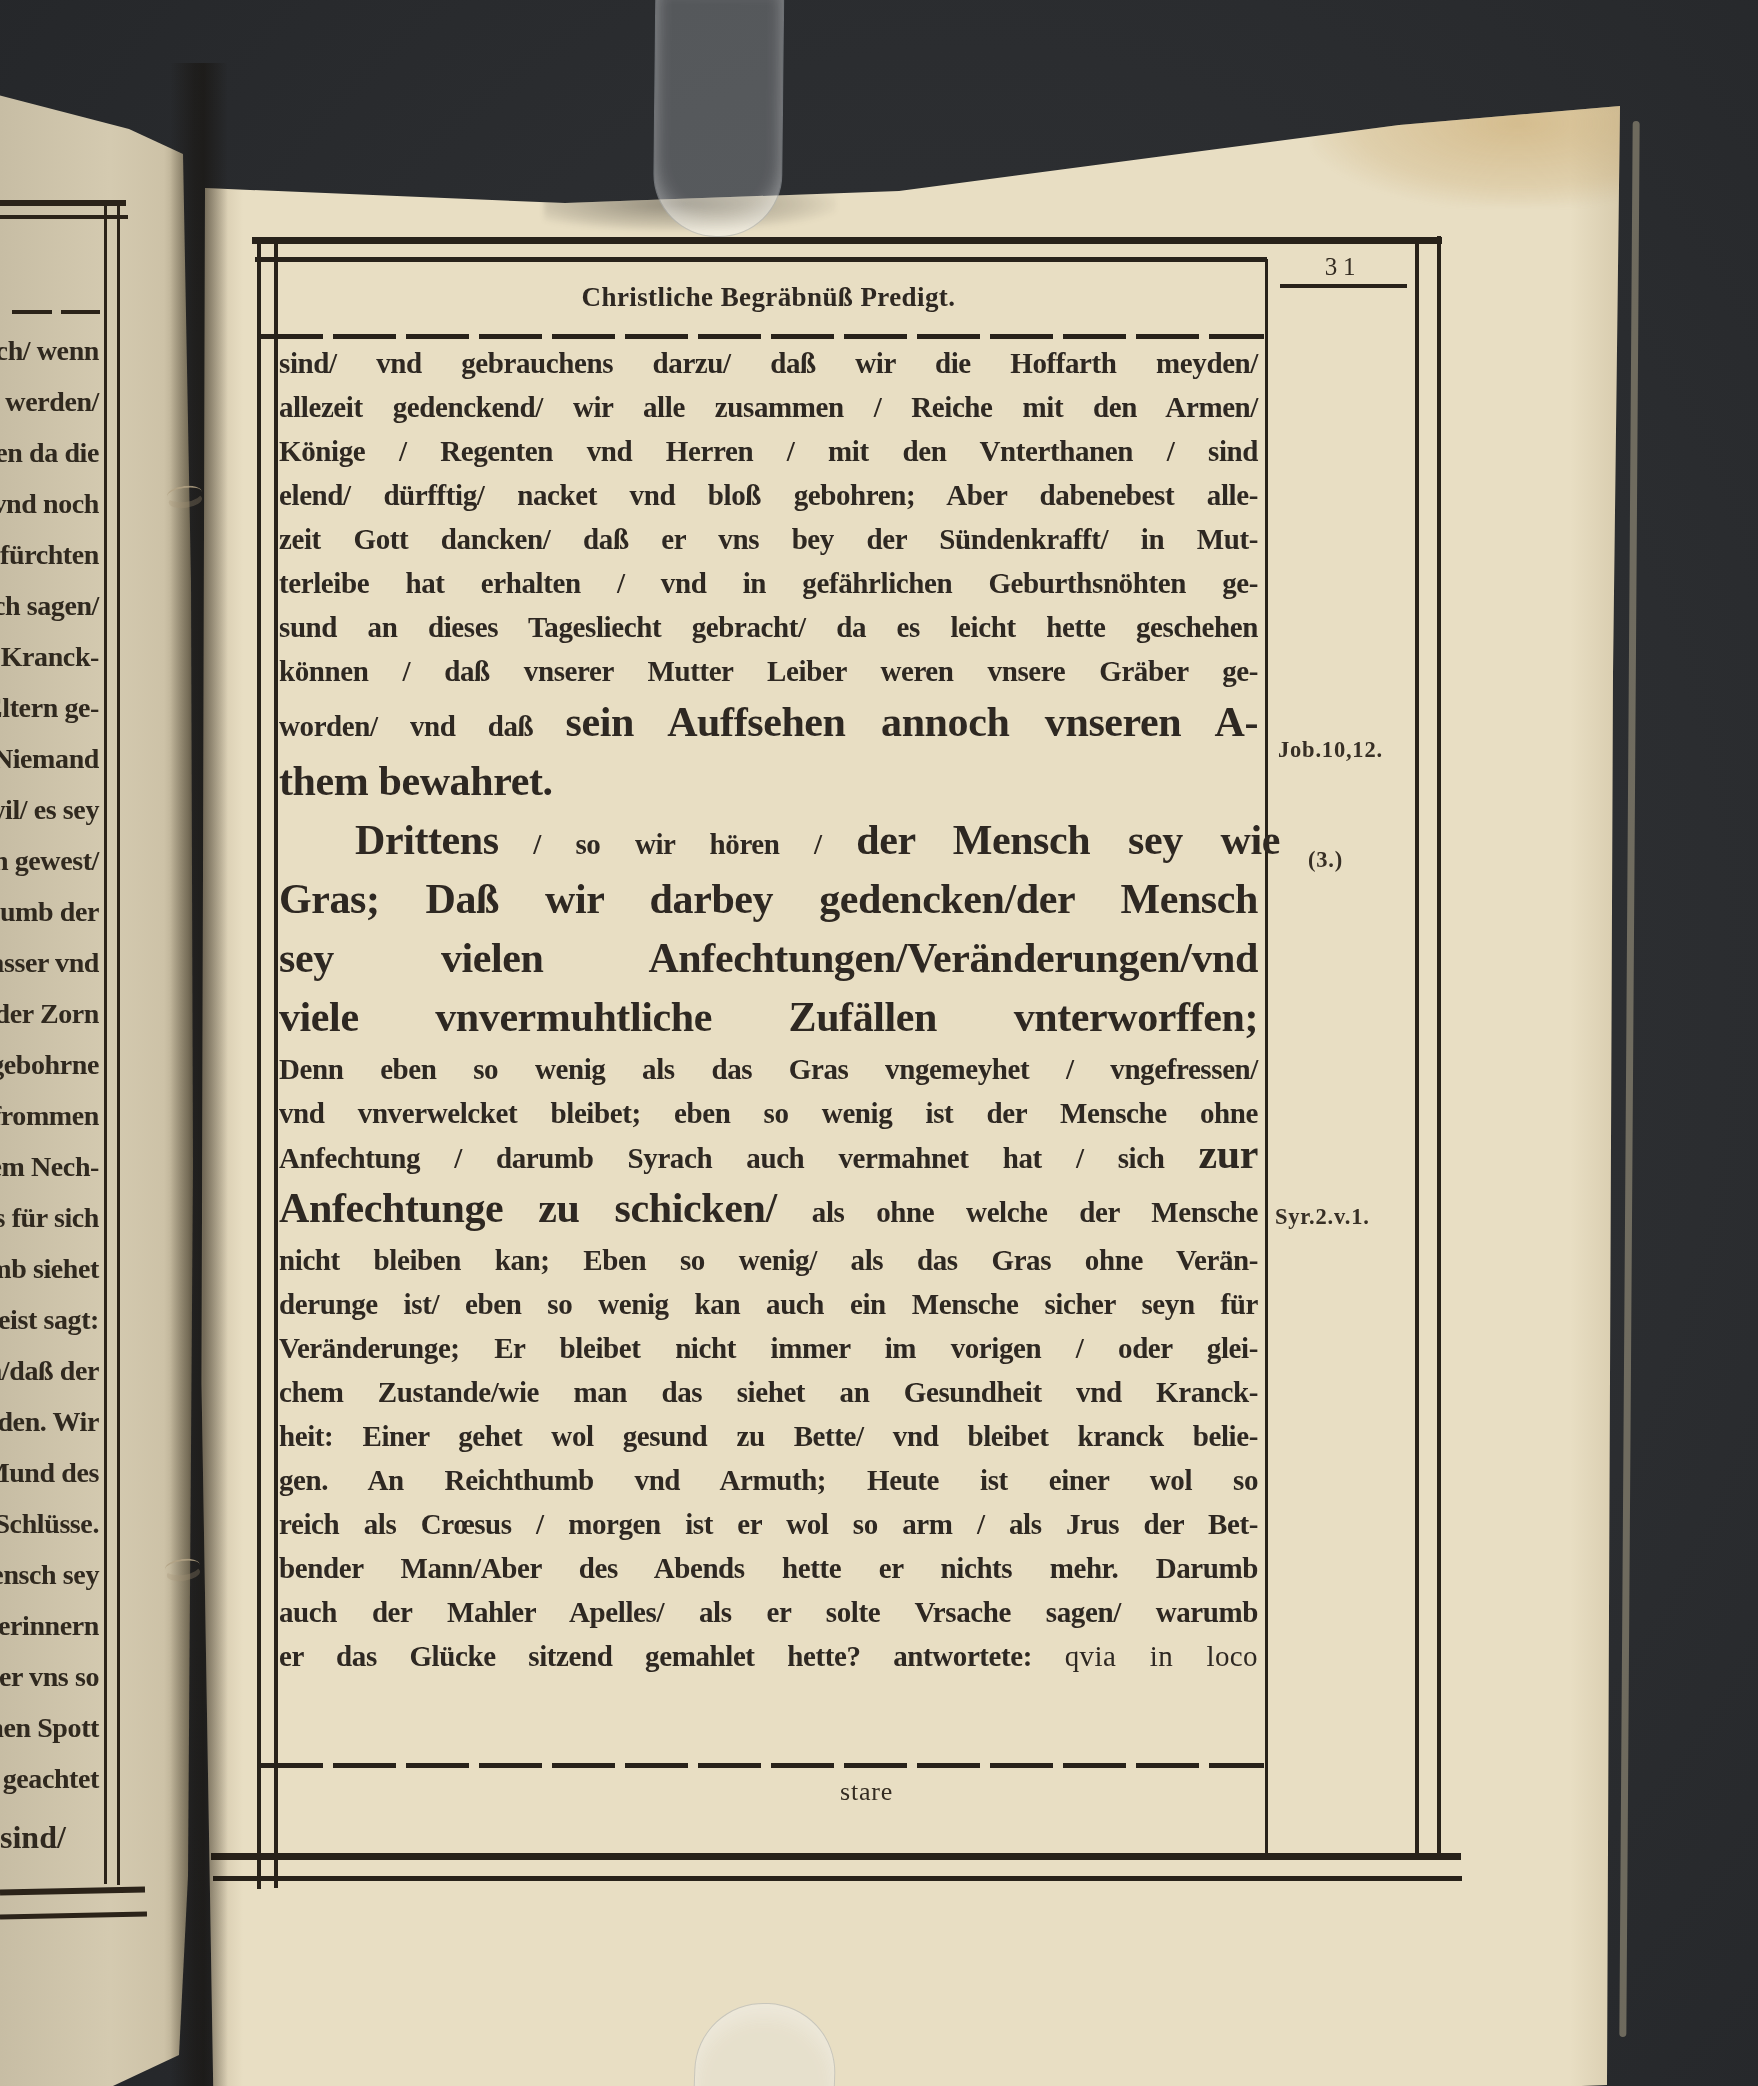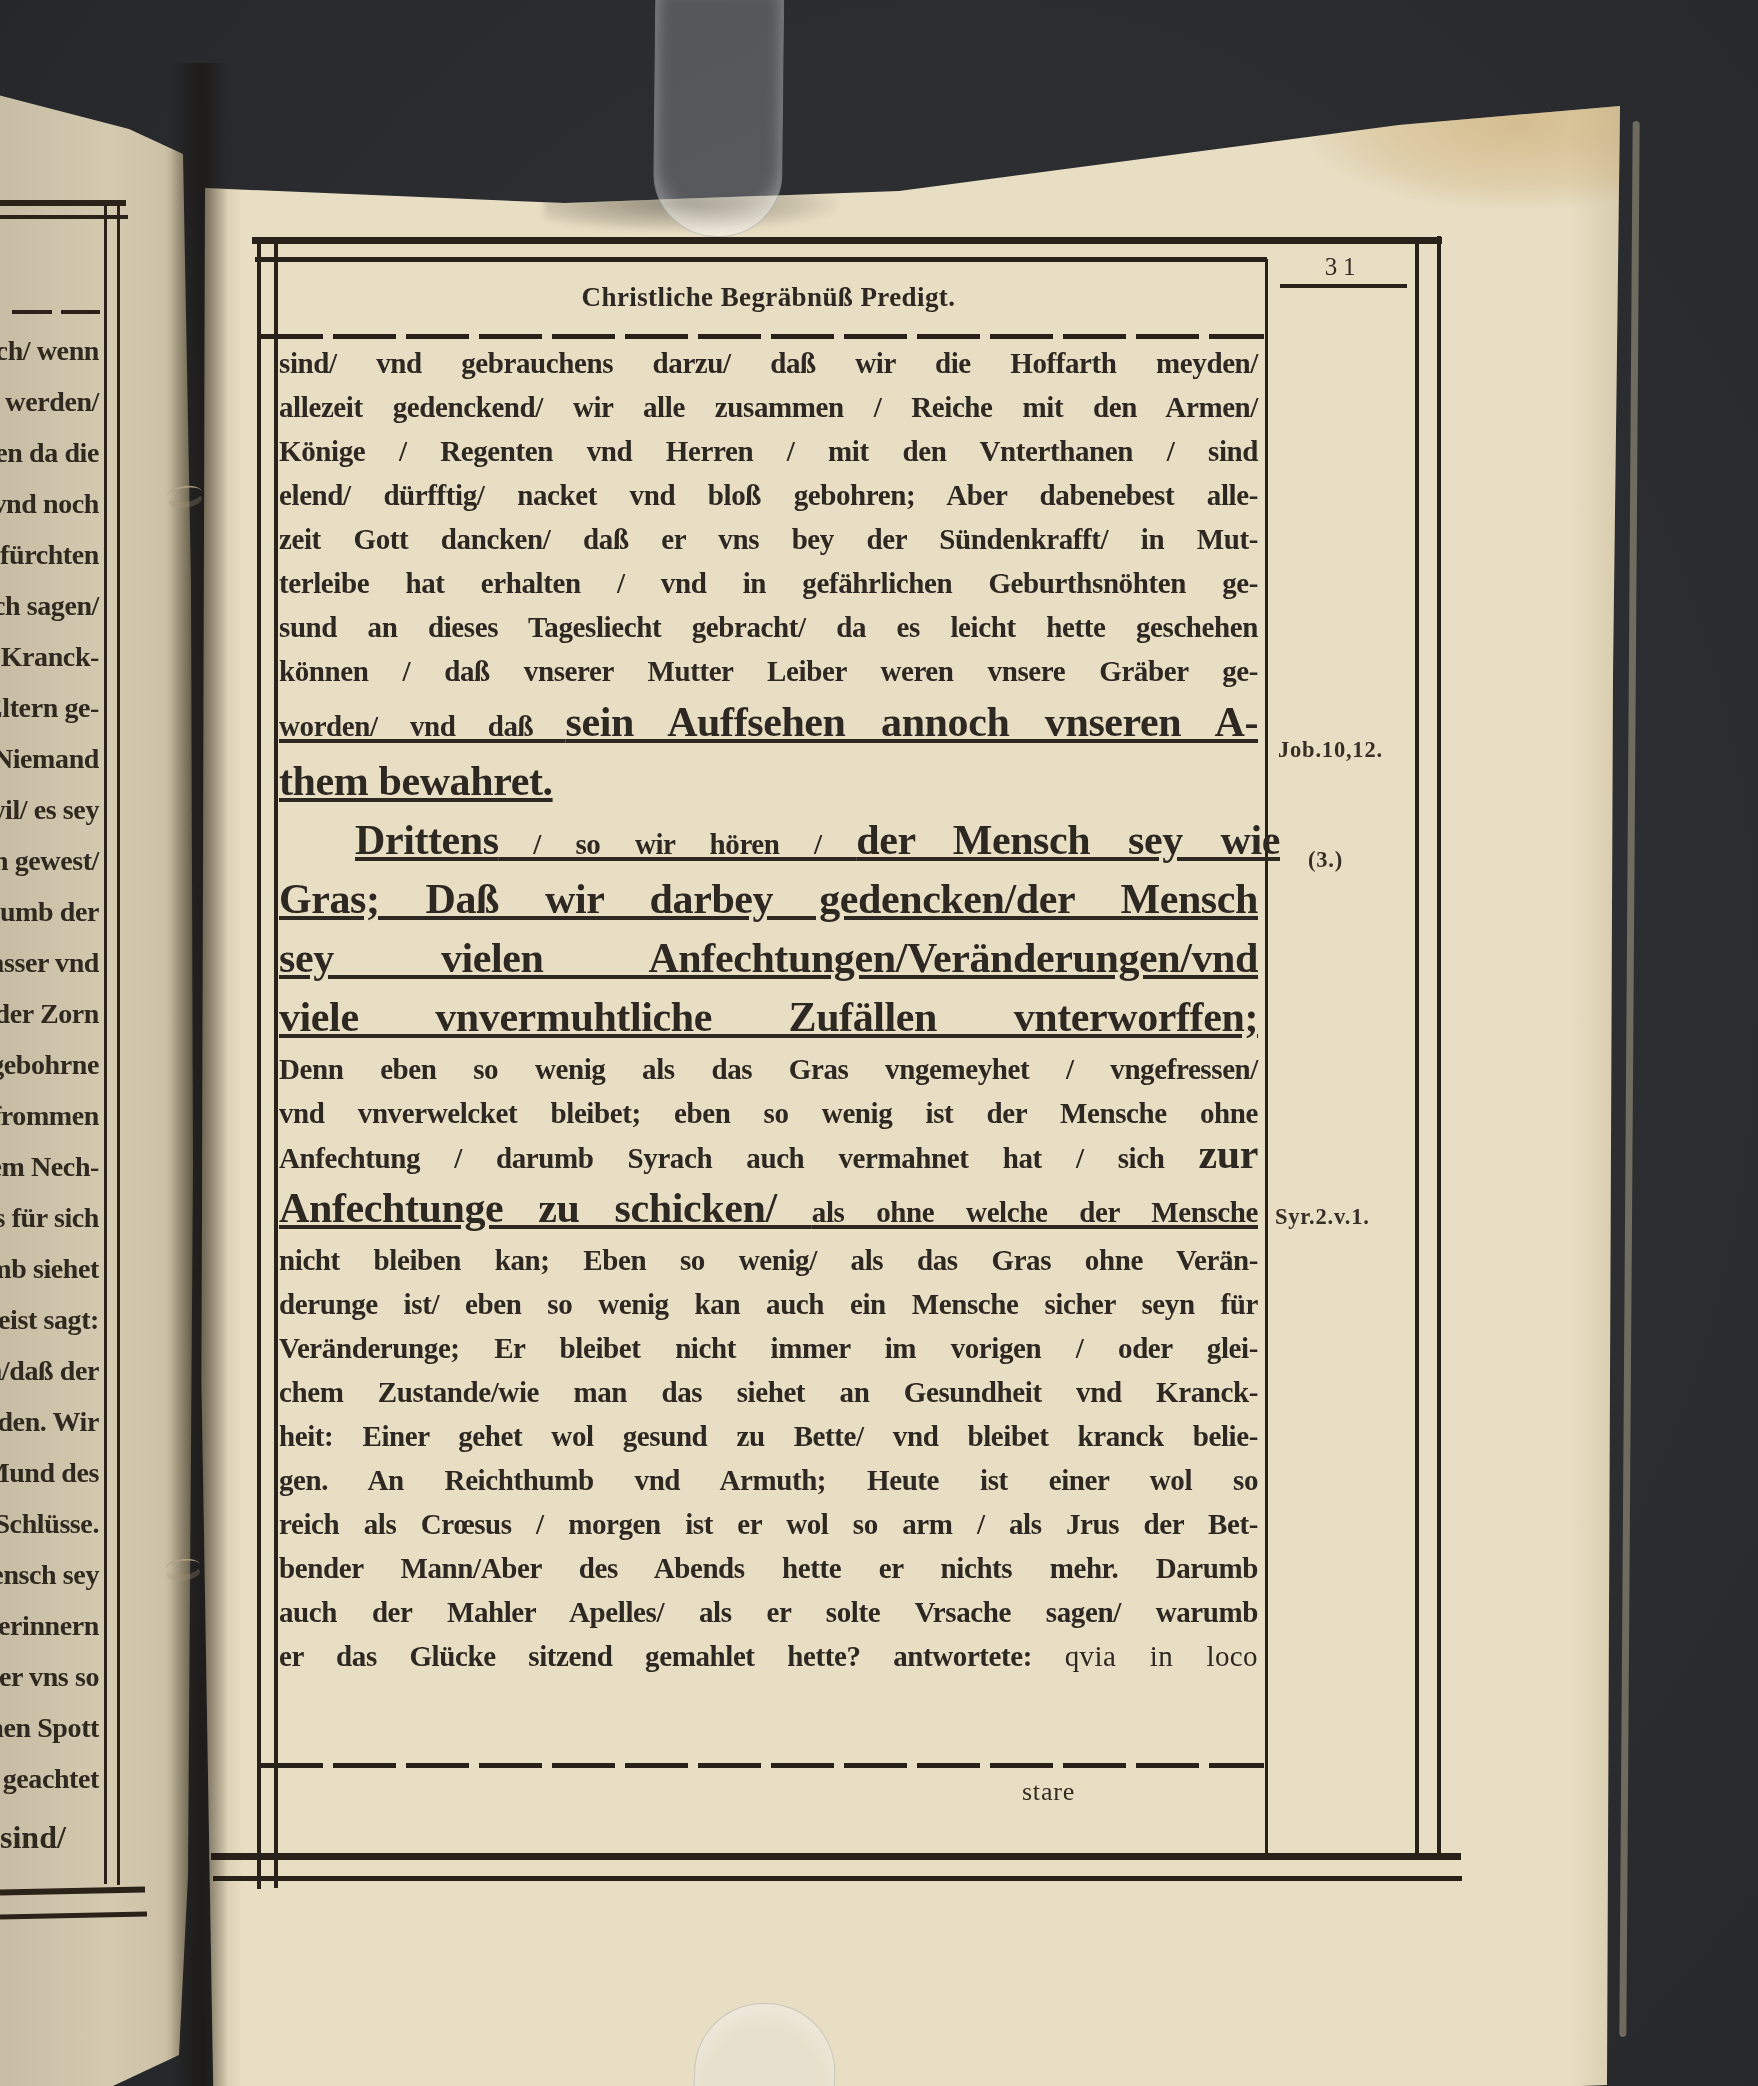--- a/index.html
+++ b/index.html
@@ -35,27 +35,27 @@
   .rule{position:absolute;background:#28221a;}
   .dash{position:absolute;height:5px;background:repeating-linear-gradient(90deg,#28221a 0 63px,rgba(0,0,0,0) 63px 73px);}
   .header{position:absolute;left:90px;top:234px;width:979px;text-align:center;
     color:#2e2822;font-weight:700;font-size:27px;letter-spacing:0.4px;}
   .pageno{position:absolute;left:1085px;top:205px;width:138px;text-align:center;
     color:#342c22;font-weight:400;font-size:25px;letter-spacing:5.8px;}
   .margin-note{position:absolute;color:#372f25;font-weight:700;font-size:22.5px;letter-spacing:0.8px;white-space:nowrap;}
   .textblock{position:absolute;left:90px;top:293px;width:979px;color:#2e2822;font-weight:700;letter-spacing:-0.4px;}
   .line{text-align:justify;text-align-last:justify;}
   .b{font-size:29px;line-height:44px;height:44px;}
-  .g{font-size:42px;line-height:59px;height:59px;text-decoration:underline;}
+  .g{font-size:42px;line-height:59px;height:59px;}
   .noj{text-align:left;text-align-last:left;}
   .ind{padding-left:76px;width:925px;}
   .big{font-size:42px;line-height:38px;}
   .small{font-size:29px;}
   .roman{font-weight:400;letter-spacing:0.4px;}
-  .catchword{position:absolute;left:651px;top:1729px;width:417px;text-align:center;
+  .catchword{position:absolute;left:651px;top:1729px;width:417px;text-align:left;
     color:#342c22;font-weight:400;font-size:26px;letter-spacing:0.8px;}
   
   .gutter-shadow{position:absolute;left:170px;top:63px;width:58px;height:2091px;
     background:linear-gradient(90deg,rgba(18,13,6,0) 0%,rgba(18,13,6,.40) 42%,rgba(18,13,6,.48) 58%,rgba(18,13,6,0) 100%);}
   .page-edge{position:absolute;left:1626px;top:121px;width:7px;height:1916px;
     background:rgba(196,184,153,.45);border-radius:3.8px;transform:rotate(.4deg);}
   .thread{position:absolute;width:35px;height:14px;border-top:2.5px solid #b2a284;border-radius:50%;
     box-shadow:0 6.7px 0 -0.8px #a3937557;opacity:.85;transform:rotate(-8deg);}
   .strap{position:absolute;background:rgba(226,230,233,.24);border:1.3px solid rgba(150,155,160,.38);}
   .strap-top{left:654px;top:-10px;width:127px;height:245px;border-radius:0 0 63px 63px;transform:rotate(.6deg);

